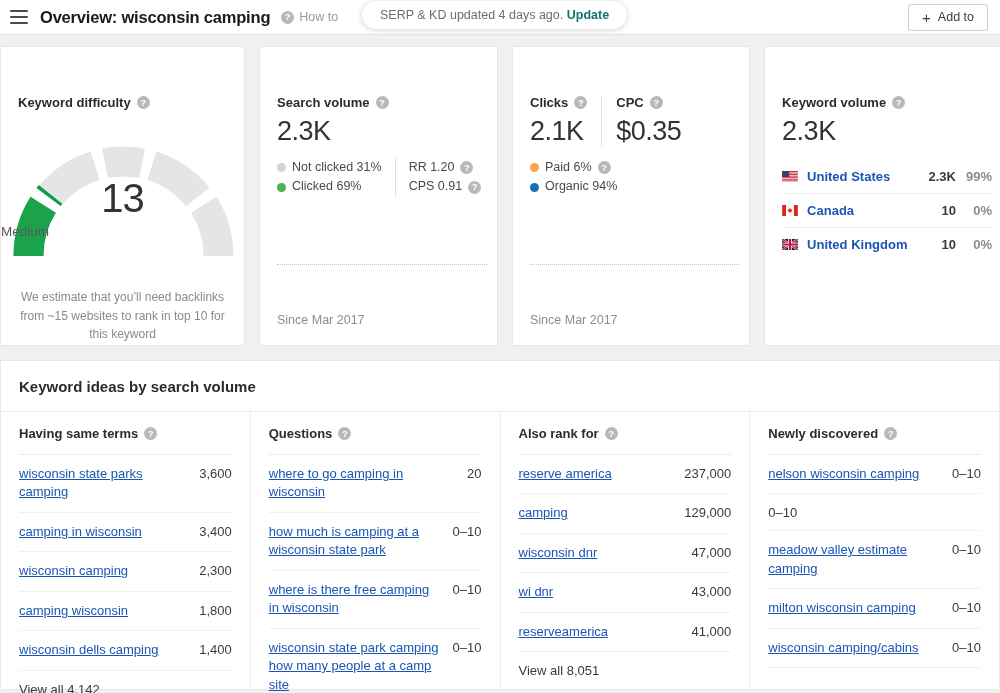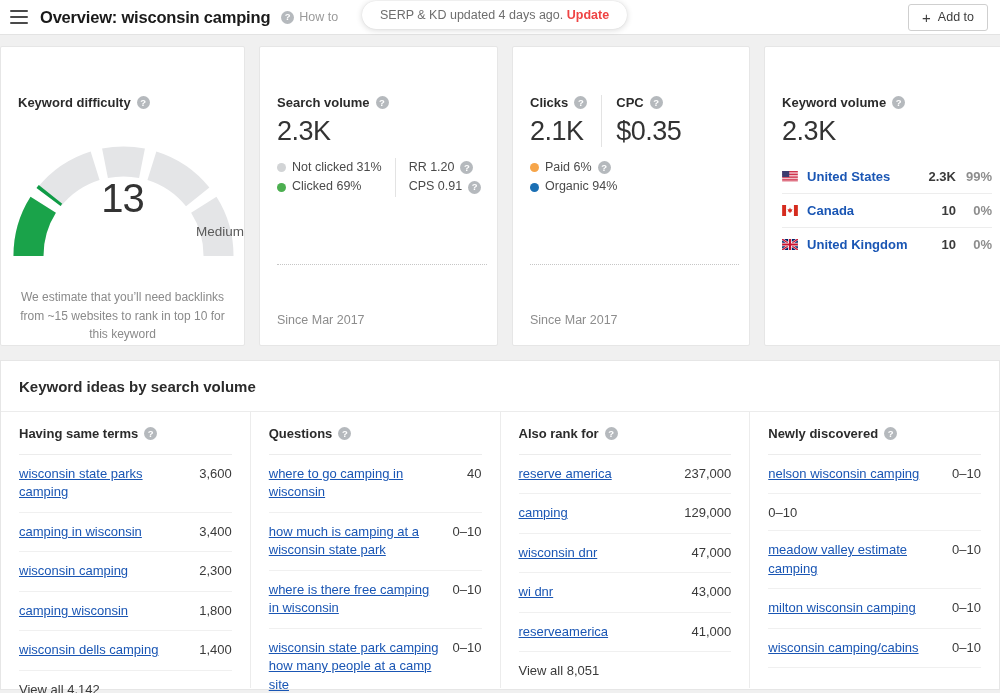--- a/index.html
+++ b/index.html
@@ -32,21 +32,21 @@
     font-family: "Liberation Sans", sans-serif; line-height: 1; cursor: pointer;
     vertical-align: middle; flex: none;
   }
   .howto { display: flex; align-items: center; gap: 5px; margin-left: 11px; color: #9a9a9a; font-size: 12.5px; white-space: nowrap; }
   .toast {
     position: absolute; left: 362px; top: 1px;
     background: #fff; border-radius: 16px; padding: 7px 18px;
     box-shadow: 0 1px 6px rgba(0,0,0,.16), 0 0 1px rgba(0,0,0,.12);
     font-size: 12.5px; color: #6e6e6e; white-space: nowrap; z-index: 5;
   }
-  .toast a { color: #ef4444; font-weight: bold; text-decoration: none; }
+  .toast a { color: #0f766e; font-weight: bold; text-decoration: none; }
   .addto {
     margin-left: auto; display: flex; align-items: center; gap: 7px;
     border: 1px solid #cfcfcf; border-radius: 3px; background: #fff;
     padding: 5px 13px; font-size: 12.5px; color: #3d3d3d; cursor: pointer;
   }
   .plus { font-size: 15px; line-height: 1; color: #3d3d3d; font-weight: 500; }
 
   
   .cards { display: flex; gap: 14px; padding: 11px 0 0 0; }
   .card { background: #fff; border: 1px solid #e6e6e6; border-radius: 2px; }
@@ -56,21 +56,21 @@
   .c2 { width: 239px; height: 300px; position: relative; }
   .c3 { width: 244px; height: 300px; position: relative; }
   .c4 { width: 252px; height: 300px; position: relative; margin-right: -10px; }
 
   .card-label { font-size: 13px; font-weight: bold; color: #2b2b2b; display: flex; align-items: center; gap: 6px; }
   .big-num { font-size: 27px; color: #333; font-weight: 400; line-height: 1.15; margin-top: 6px; letter-spacing: -.5px; }
 
   
   .gauge-wrap { position: relative; width: 100%; height: 150px; margin-top: 16px; }
   .gauge-val { position: absolute; left: 0; right: 0; top: 50px; text-align: center; font-size: 40px; color: #333; letter-spacing: -1px; }
-  .gauge-sub { position: absolute; left: 0; right: 0; top: 98px; text-align: right; font-size: 13.5px; color: #5a5a5a; }
+  .gauge-sub { position: absolute; left: 0; right: 0; top: 98px; text-align: left; font-size: 13.5px; color: #5a5a5a; }
   .kd-note { text-align: center; font-size: 12px; color: #8a8a8a; line-height: 1.55; padding: 0 18px; margin-top: 12px; }
 
   
   .legend-row { display: flex; margin-top: 11px; }
   .legend-col { font-size: 12.5px; color: #4a4a4a; line-height: 1.55; }
   .legend-col.right { border-left: 1px solid #e3e3e3; padding-left: 13px; margin-left: 13px; }
   .lg { display: flex; align-items: center; gap: 6px; white-space: nowrap; }
   .dot { width: 9px; height: 9px; border-radius: 50%; flex: none; }
   .dot.grey { background: #d2d4d6; }
   .dot.green { background: #4caf50; }
@@ -587,21 +587,21 @@
         </div>
         <div class="viewall">View all 4,142</div>
       </div>
       <div class="icol">
         <div class="icol-head">
           <span>Questions</span>
           <span class="help-ico">?</span>
         </div>
         <div class="irow">
           <a class="ikw" href="#">where to go camping in wisconsin</a>
-          <span class="ivol">40</span>
+          <span class="ivol">20</span>
         </div>
         <div class="irow">
           <a class="ikw" href="#">how much is camping at a wisconsin state park</a>
           <span class="ivol">0–10</span>
         </div>
         <div class="irow">
           <a class="ikw" href="#">where is there free camping in wisconsin</a>
           <span class="ivol">0–10</span>
         </div>
         <div class="irow">

